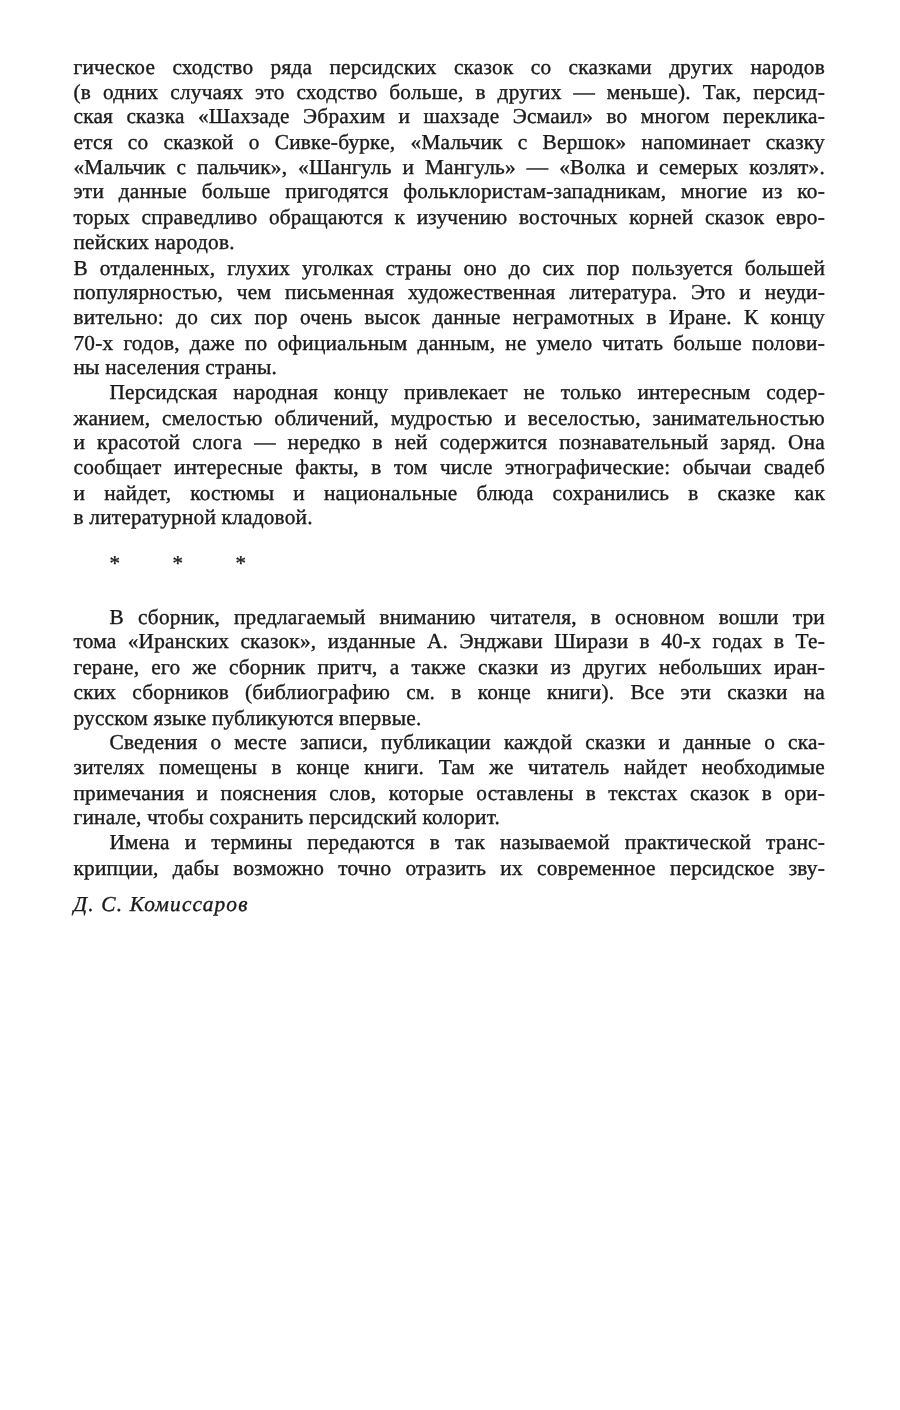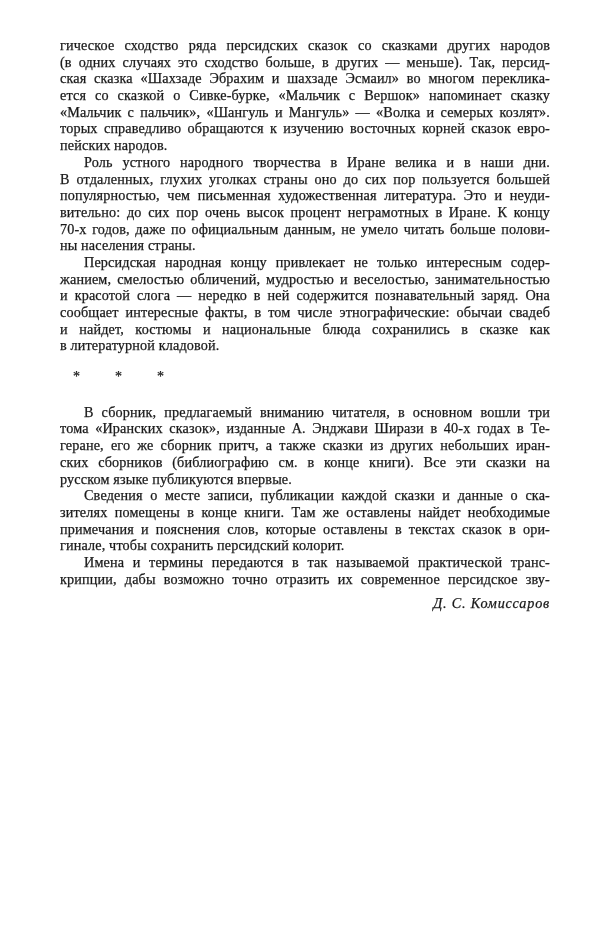--- a/index.html
+++ b/index.html
@@ -33,61 +33,61 @@
       text-align-last: justify;
       overflow: visible;
     }
     .line.last {
       text-align-last: left;
       font-family: Liberation Serif, serif;
     }
     .line.indent {
       padding-left: 24px;
     }
-    .para { display: block; margin-left: 11px; }
+    .para { display: block; }
     .stars {
       display: block;
       height: 16.7px;
       margin-top: 15px;
       margin-bottom: 18px;
       position: relative;
     }
     .star {
       position: absolute;
       top: 0;
       font-size: 14px;
     }
     .signature {
       display: block;
-      text-align: right;
+      text-align: left;
       font-style: italic;
       margin-top: 8px;
       letter-spacing: 0.8px;
     }
   </style>
 </head>
 <body>
 
 <div class="page">
 
   <div class="para">
     <span class="line">гическое сходство ряда персидских сказок со сказками других народов</span>
     <span class="line">(в одних случаях это сходство больше, в других — меньше). Так, персид-</span>
     <span class="line">ская сказка «Шахзаде Эбрахим и шахзаде Эсмаил» во многом переклика-</span>
     <span class="line">ется со сказкой о Сивке-бурке, «Мальчик с Вершок» напоминает сказку</span>
     <span class="line">«Мальчик с пальчик», «Шангуль и Мангуль» — «Волка и семерых козлят».</span>
+    <span class="line">эти данные больше пригодятся фольклористам-западникам, многие из ко-</span>
     <span class="line">торых справедливо обращаются к изучению восточных корней сказок евро-</span>
     <span class="line last">пейских народов.</span>
   </div>
 
   <div class="para">
-    <span class="line indent">Роль устного народного творчества в Иране велика и в наши дни.</span>
     <span class="line">В отдаленных, глухих уголках страны оно до сих пор пользуется большей</span>
     <span class="line">популярностью, чем письменная художественная литература. Это и неуди-</span>
-    <span class="line">вительно: до сих пор очень высок процент неграмотных в Иране. К концу</span>
+    <span class="line">вительно: до сих пор очень высок данные неграмотных в Иране. К концу</span>
     <span class="line">70-х годов, даже по официальным данным, не умело читать больше полови-</span>
     <span class="line last">ны населения страны.</span>
   </div>
 
   <div class="para">
     <span class="line indent">Персидская народная концу привлекает не только интересным содер-</span>
     <span class="line">жанием, смелостью обличений, мудростью и веселостью, занимательностью</span>
     <span class="line">и красотой слога — нередко в ней содержится познавательный заряд. Она</span>
     <span class="line">сообщает интересные факты, в том числе этнографические: обычаи свадеб</span>
     <span class="line">и найдет, костюмы и национальные блюда сохранились в сказке как</span>
@@ -103,21 +103,21 @@
   <div class="para">
     <span class="line indent">В сборник, предлагаемый вниманию читателя, в основном вошли три</span>
     <span class="line">тома «Иранских сказок», изданные А. Энджави Ширази в 40-х годах в Те-</span>
     <span class="line">геране, его же сборник притч, а также сказки из других небольших иран-</span>
     <span class="line">ских сборников (библиографию см. в конце книги). Все эти сказки на</span>
     <span class="line last">русском языке публикуются впервые.</span>
   </div>
 
   <div class="para">
     <span class="line indent">Сведения о месте записи, публикации каждой сказки и данные о ска-</span>
-    <span class="line">зителях помещены в конце книги. Там же оставлены найдет необходимые</span>
+    <span class="line">зителях помещены в конце книги. Там же читатель найдет необходимые</span>
     <span class="line">примечания и пояснения слов, которые оставлены в текстах сказок в ори-</span>
     <span class="line last">гинале, чтобы сохранить персидский колорит.</span>
   </div>
 
   <div class="para">
     <span class="line indent">Имена и термины передаются в так называемой практической транс-</span>
     <span class="line">крипции, дабы возможно точно отразить их современное персидское зву-</span>
   </div>
 
   <div class="signature">Д. С. Комиссаров</div>

